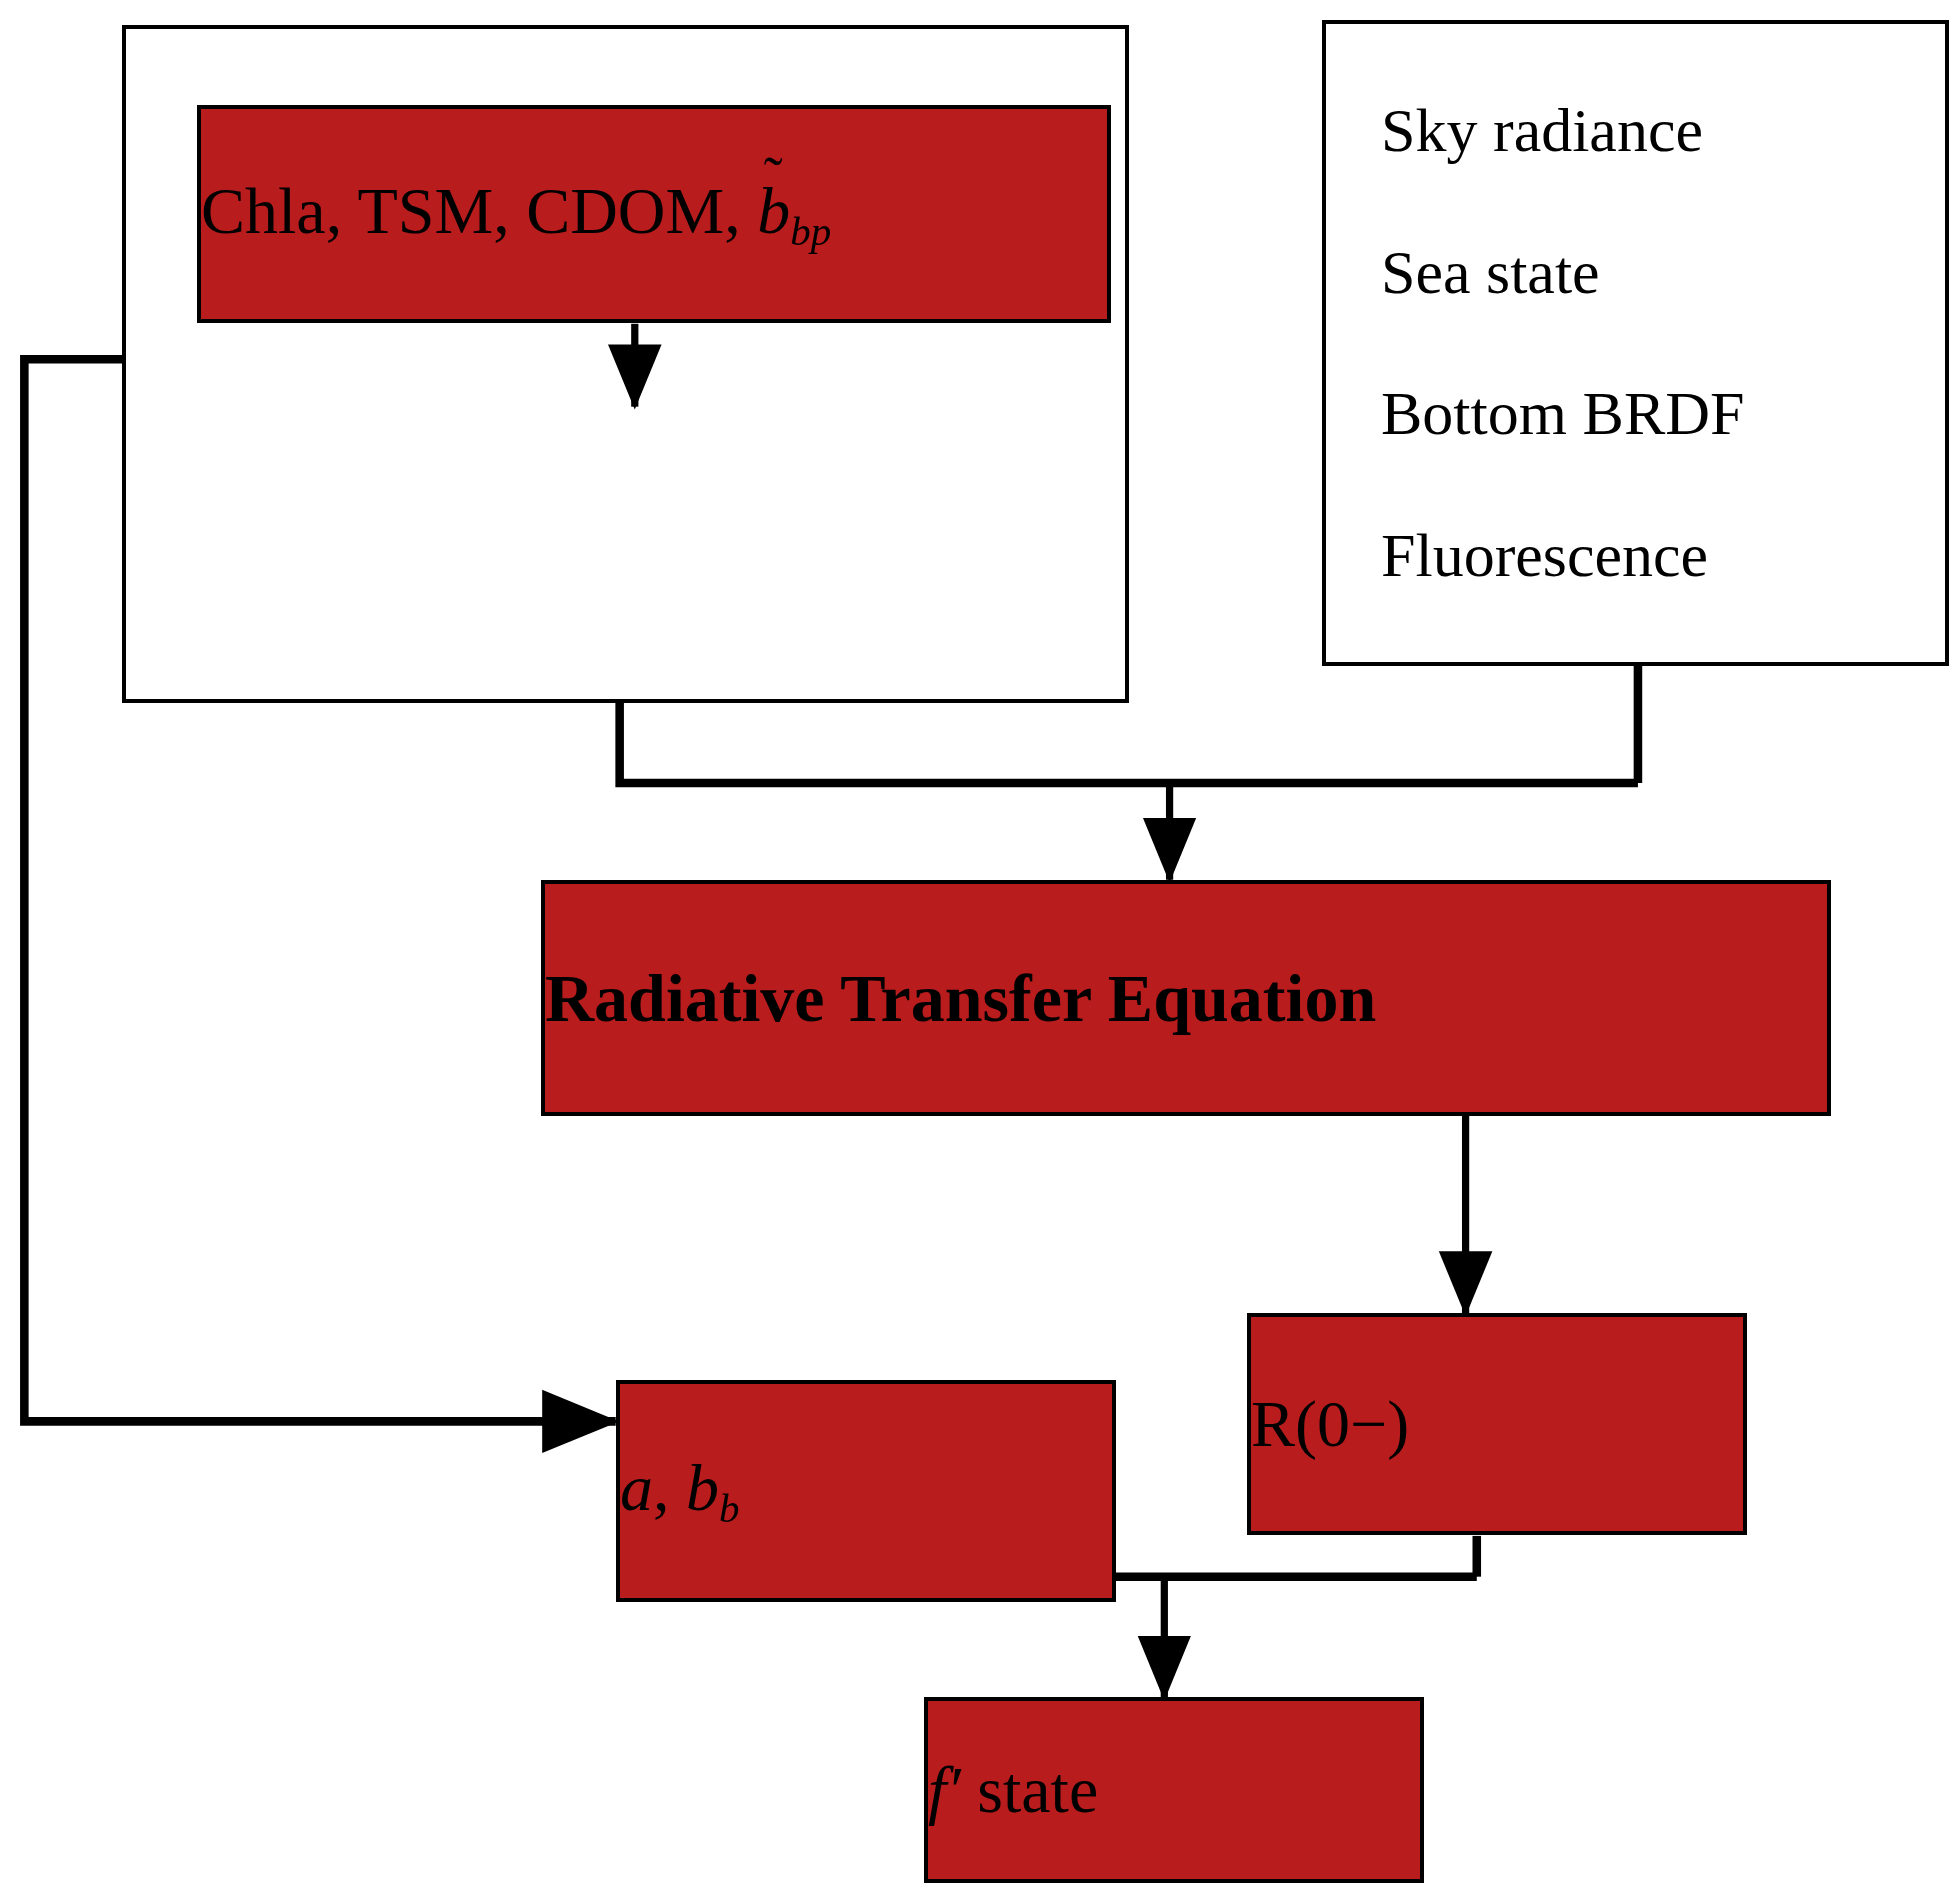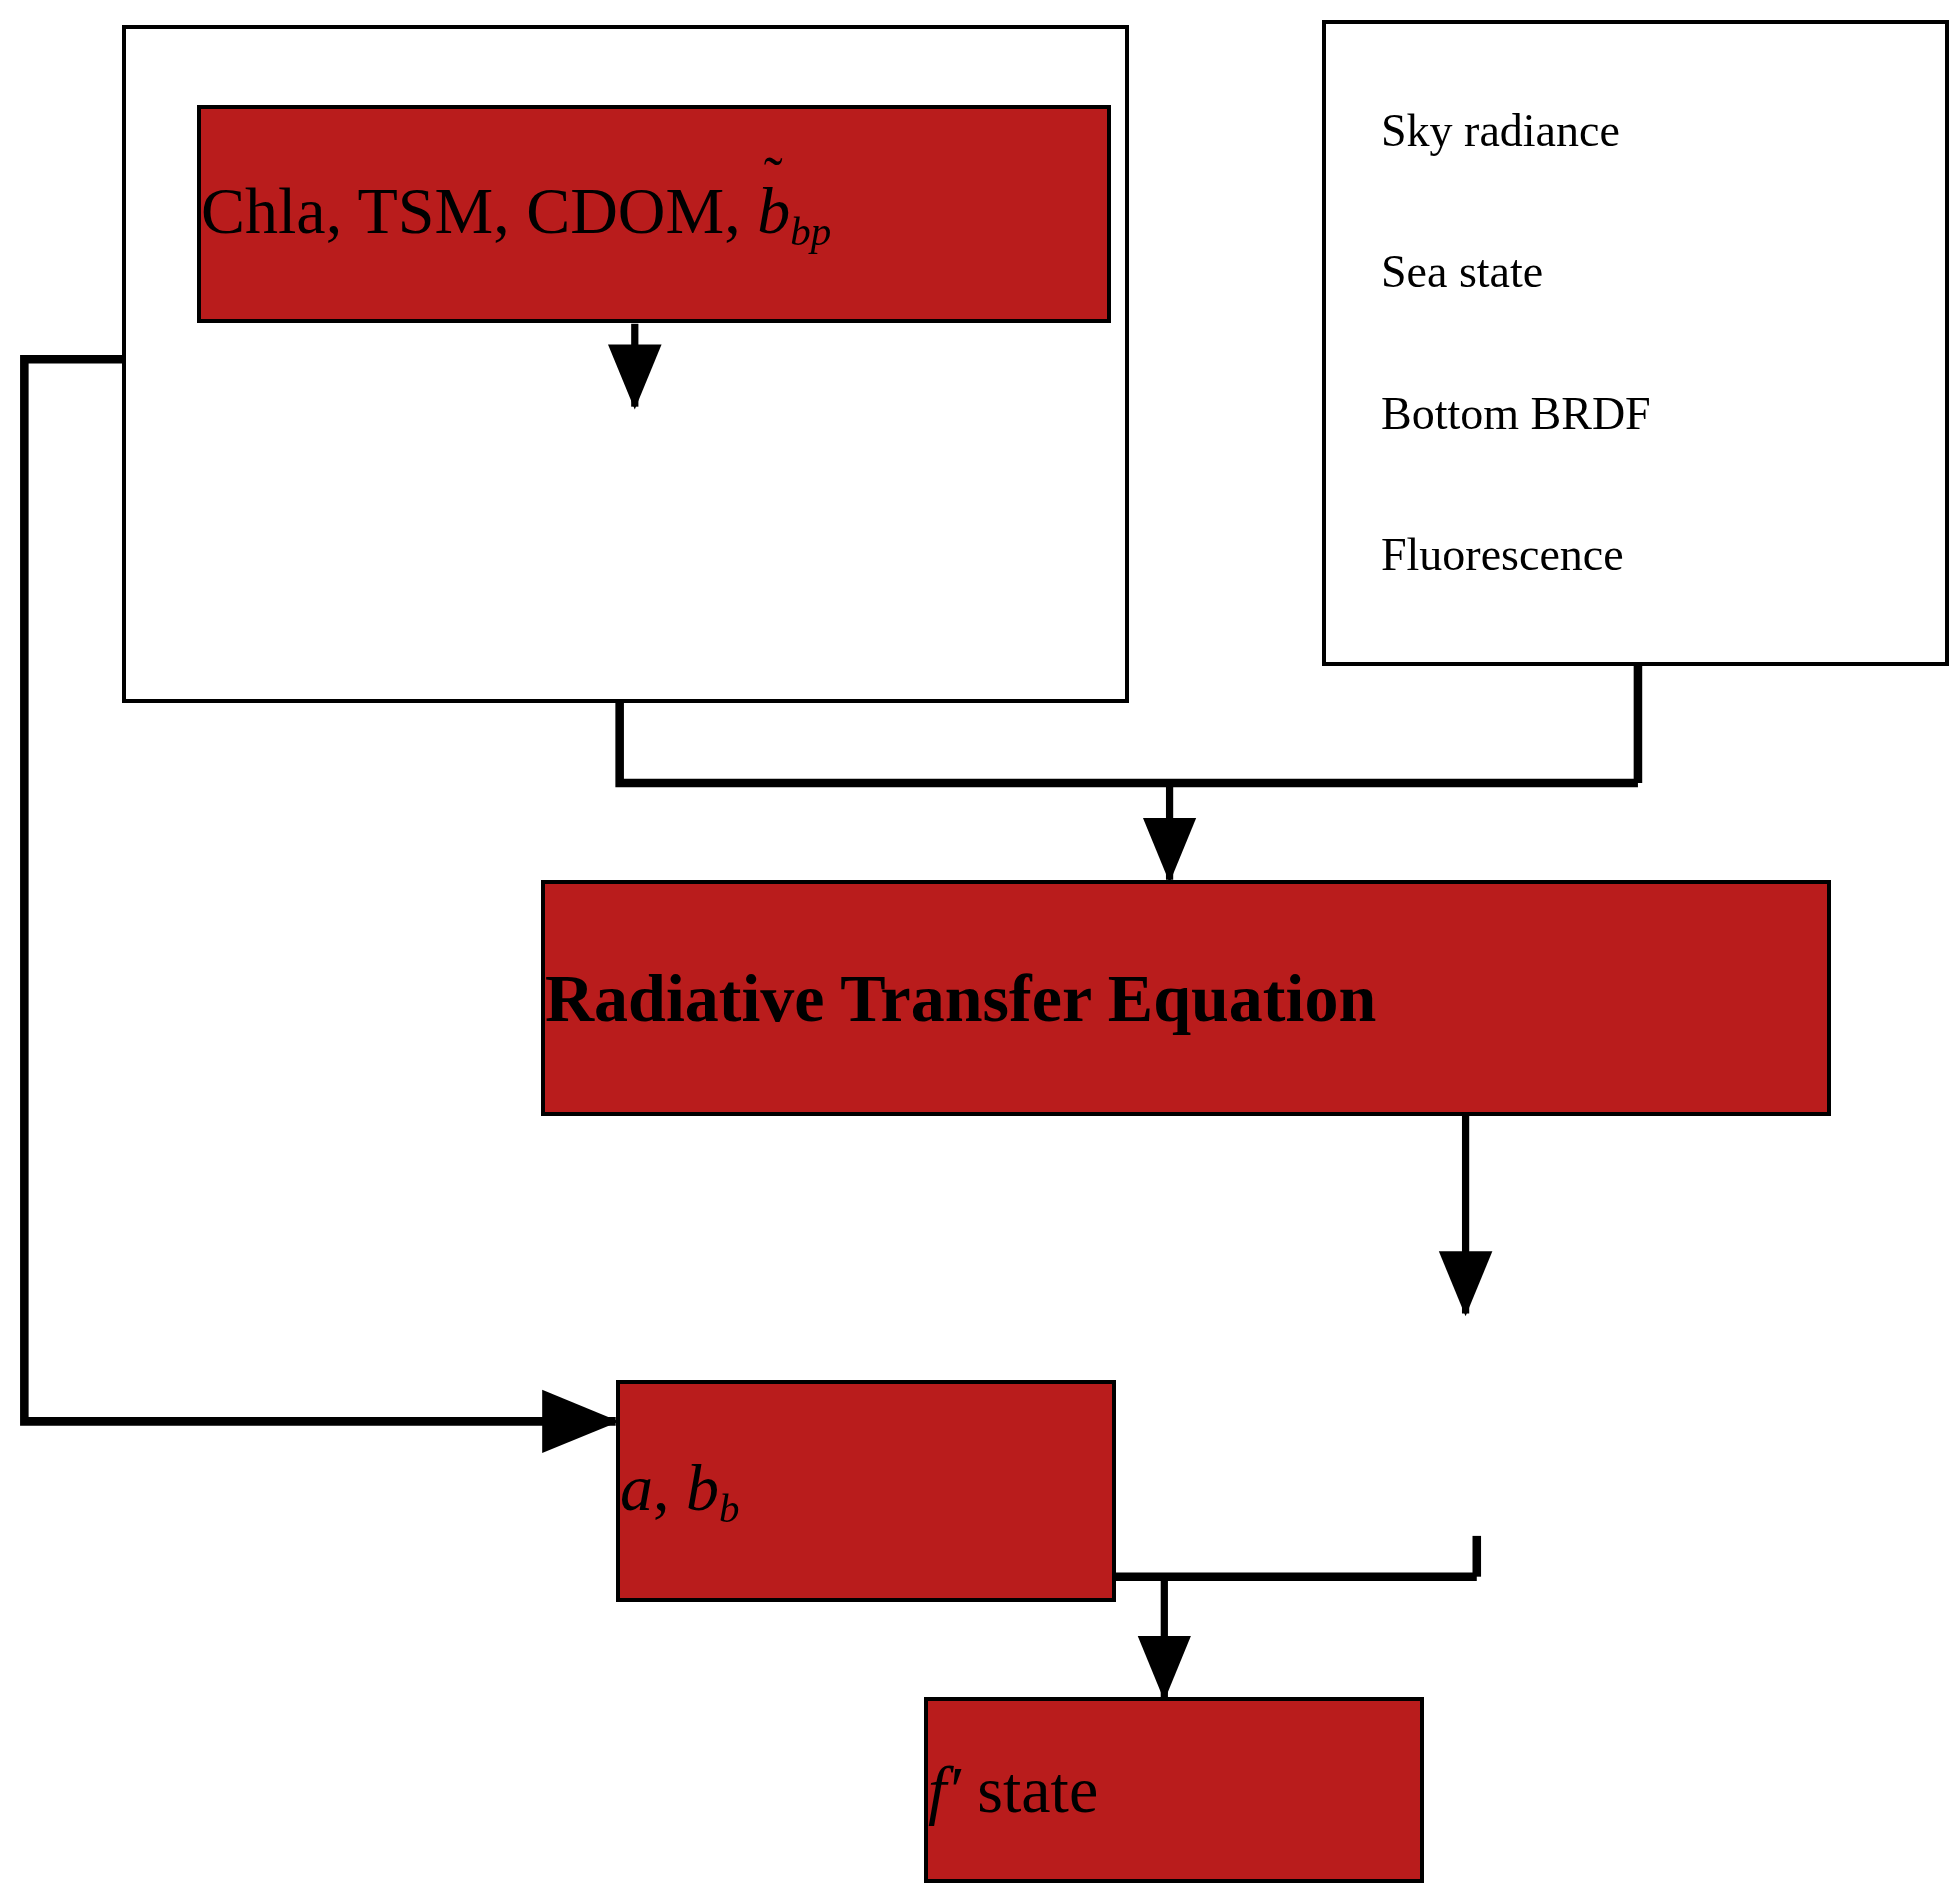--- a/index.html
+++ b/index.html
@@ -40,21 +40,21 @@
     box-sizing: border-box;
     border: 4.6px solid #000000;
     background: #ffffff;
     display: flex;
     flex-direction: column;
     justify-content: space-around;
     align-items: flex-start;
     padding: 36px 0 36px 55px;
   }
   .listbox .line {
-    font-size: 46px;
+    font-size: 62px;
     line-height: 1.05;
     white-space: nowrap;
   }
   .lbl {
     font-size: 66px;
     white-space: nowrap;
   }
   .lbl-big {
     font-size: 68px;
   }
@@ -150,19 +150,22 @@
   </div>
 
   <div class="box" style="left:541px; top:880px; width:1290px; height:236px;font-weight:bold;">
     <span class="lbl lbl-big">Radiative Transfer Equation</span>
   </div>
 
   <div class="box" style="left:616px; top:1380px; width:500px; height:222px;">
     <span class="lbl"><span class="it">a</span><span>, </span><span class="it">b</span><span class="sub">b</span></span>
   </div>
 
+  <div class="box" style="left:1247px; top:1313px; width:500px; height:222px;">
+    <span class="lbl">R(0−)</span>
+  </div>
 
   <div class="box" style="left:924px; top:1697px; width:500px; height:186px;">
     <span class="lbl"><span class="it">f′</span><span> state</span></span>
   </div>
 
 </div>
 
 
 </body></html>

